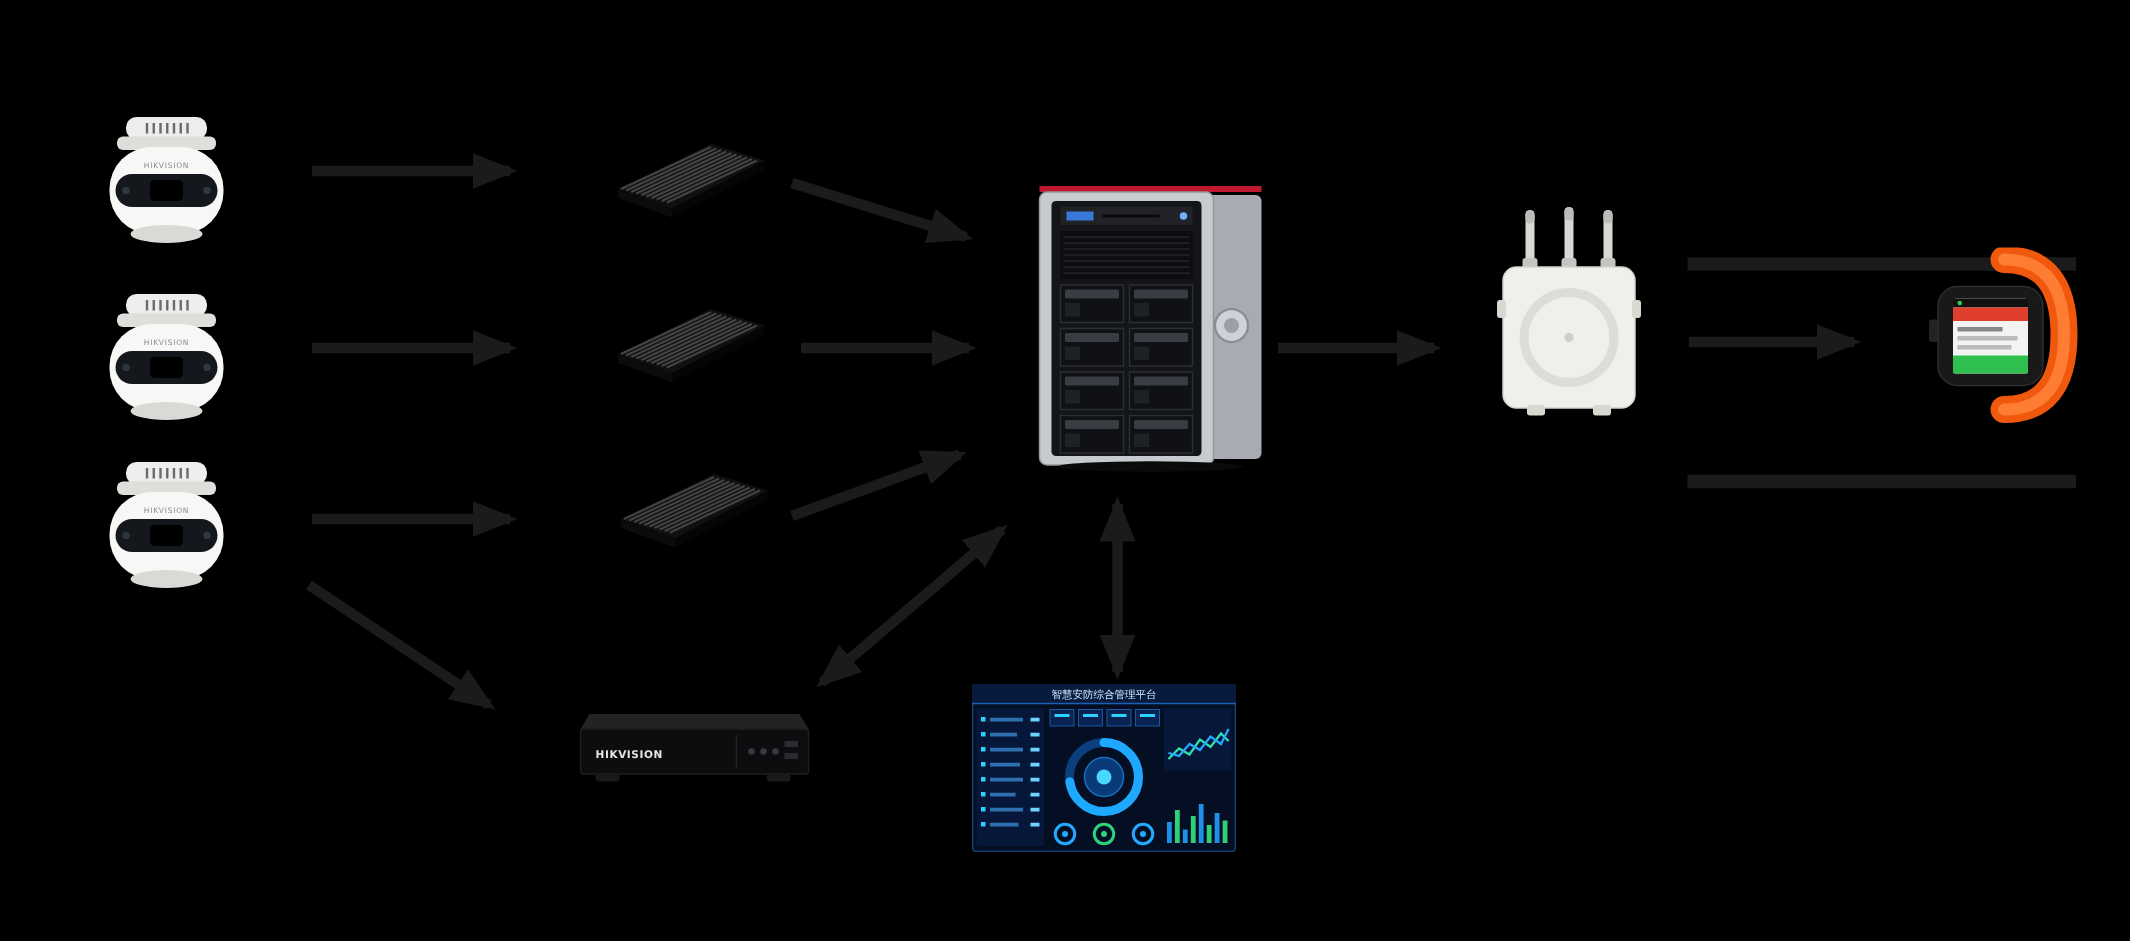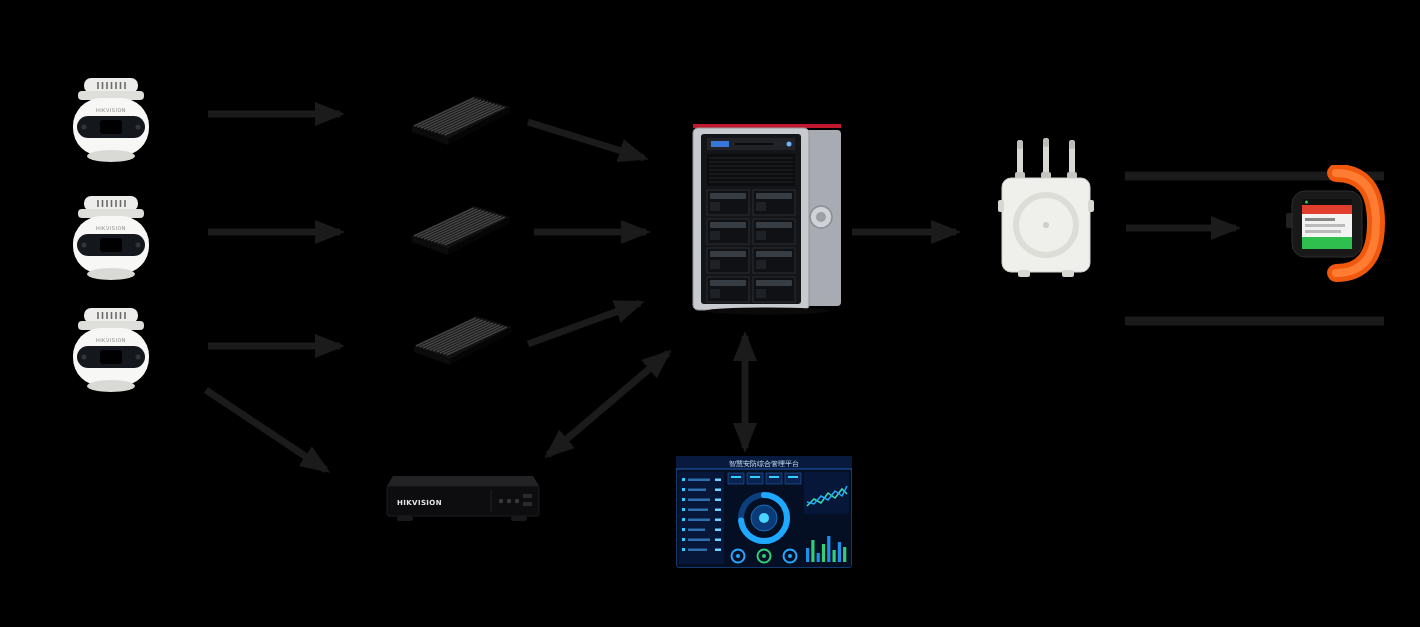--- a/index.html
+++ b/index.html
@@ -297,21 +297,21 @@
       <rect x="140" y="20" width="9" height="4" fill="#2a2a2e"></rect>
       <rect x="140" y="28" width="9" height="4" fill="#2a2a2e"></rect>
     </g>
     <g>
       <rect x="14" y="42" width="16" height="5" rx="2" fill="#19191c"></rect>
       <rect x="128" y="42" width="16" height="5" rx="2" fill="#19191c"></rect>
     </g>
   </svg>
 </div>
 
-<div class="device" style="left:676px;top:456px">
+<div class="device" style="left:648px;top:456px">
   <svg width="176" height="112" viewBox="0 0 176 112">
     <rect x="0.5" y="0.5" width="175" height="111" rx="2" fill="#050f24" stroke="#123a6e"></rect>
     <rect x="0" y="0" width="176" height="13" fill="#081b3e"></rect>
     <rect x="0" y="12.5" width="176" height="1" fill="#1e5fae"></rect>
     <text x="88" y="9.5" text-anchor="middle" font-size="7" fill="#cfe9ff">智慧安防综合管理平台</text>
     <g>
       <rect x="3" y="16" width="45" height="92" fill="#07173a"></rect>
       <rect x="6" y="22" width="3" height="3" fill="#2fd0ff"></rect>
         <rect x="12" y="22.5" width="22" height="2.5" fill="#2e6fb0"></rect>
         <rect x="39" y="22.5" width="6" height="2.5" fill="#6fd4ff"></rect>

